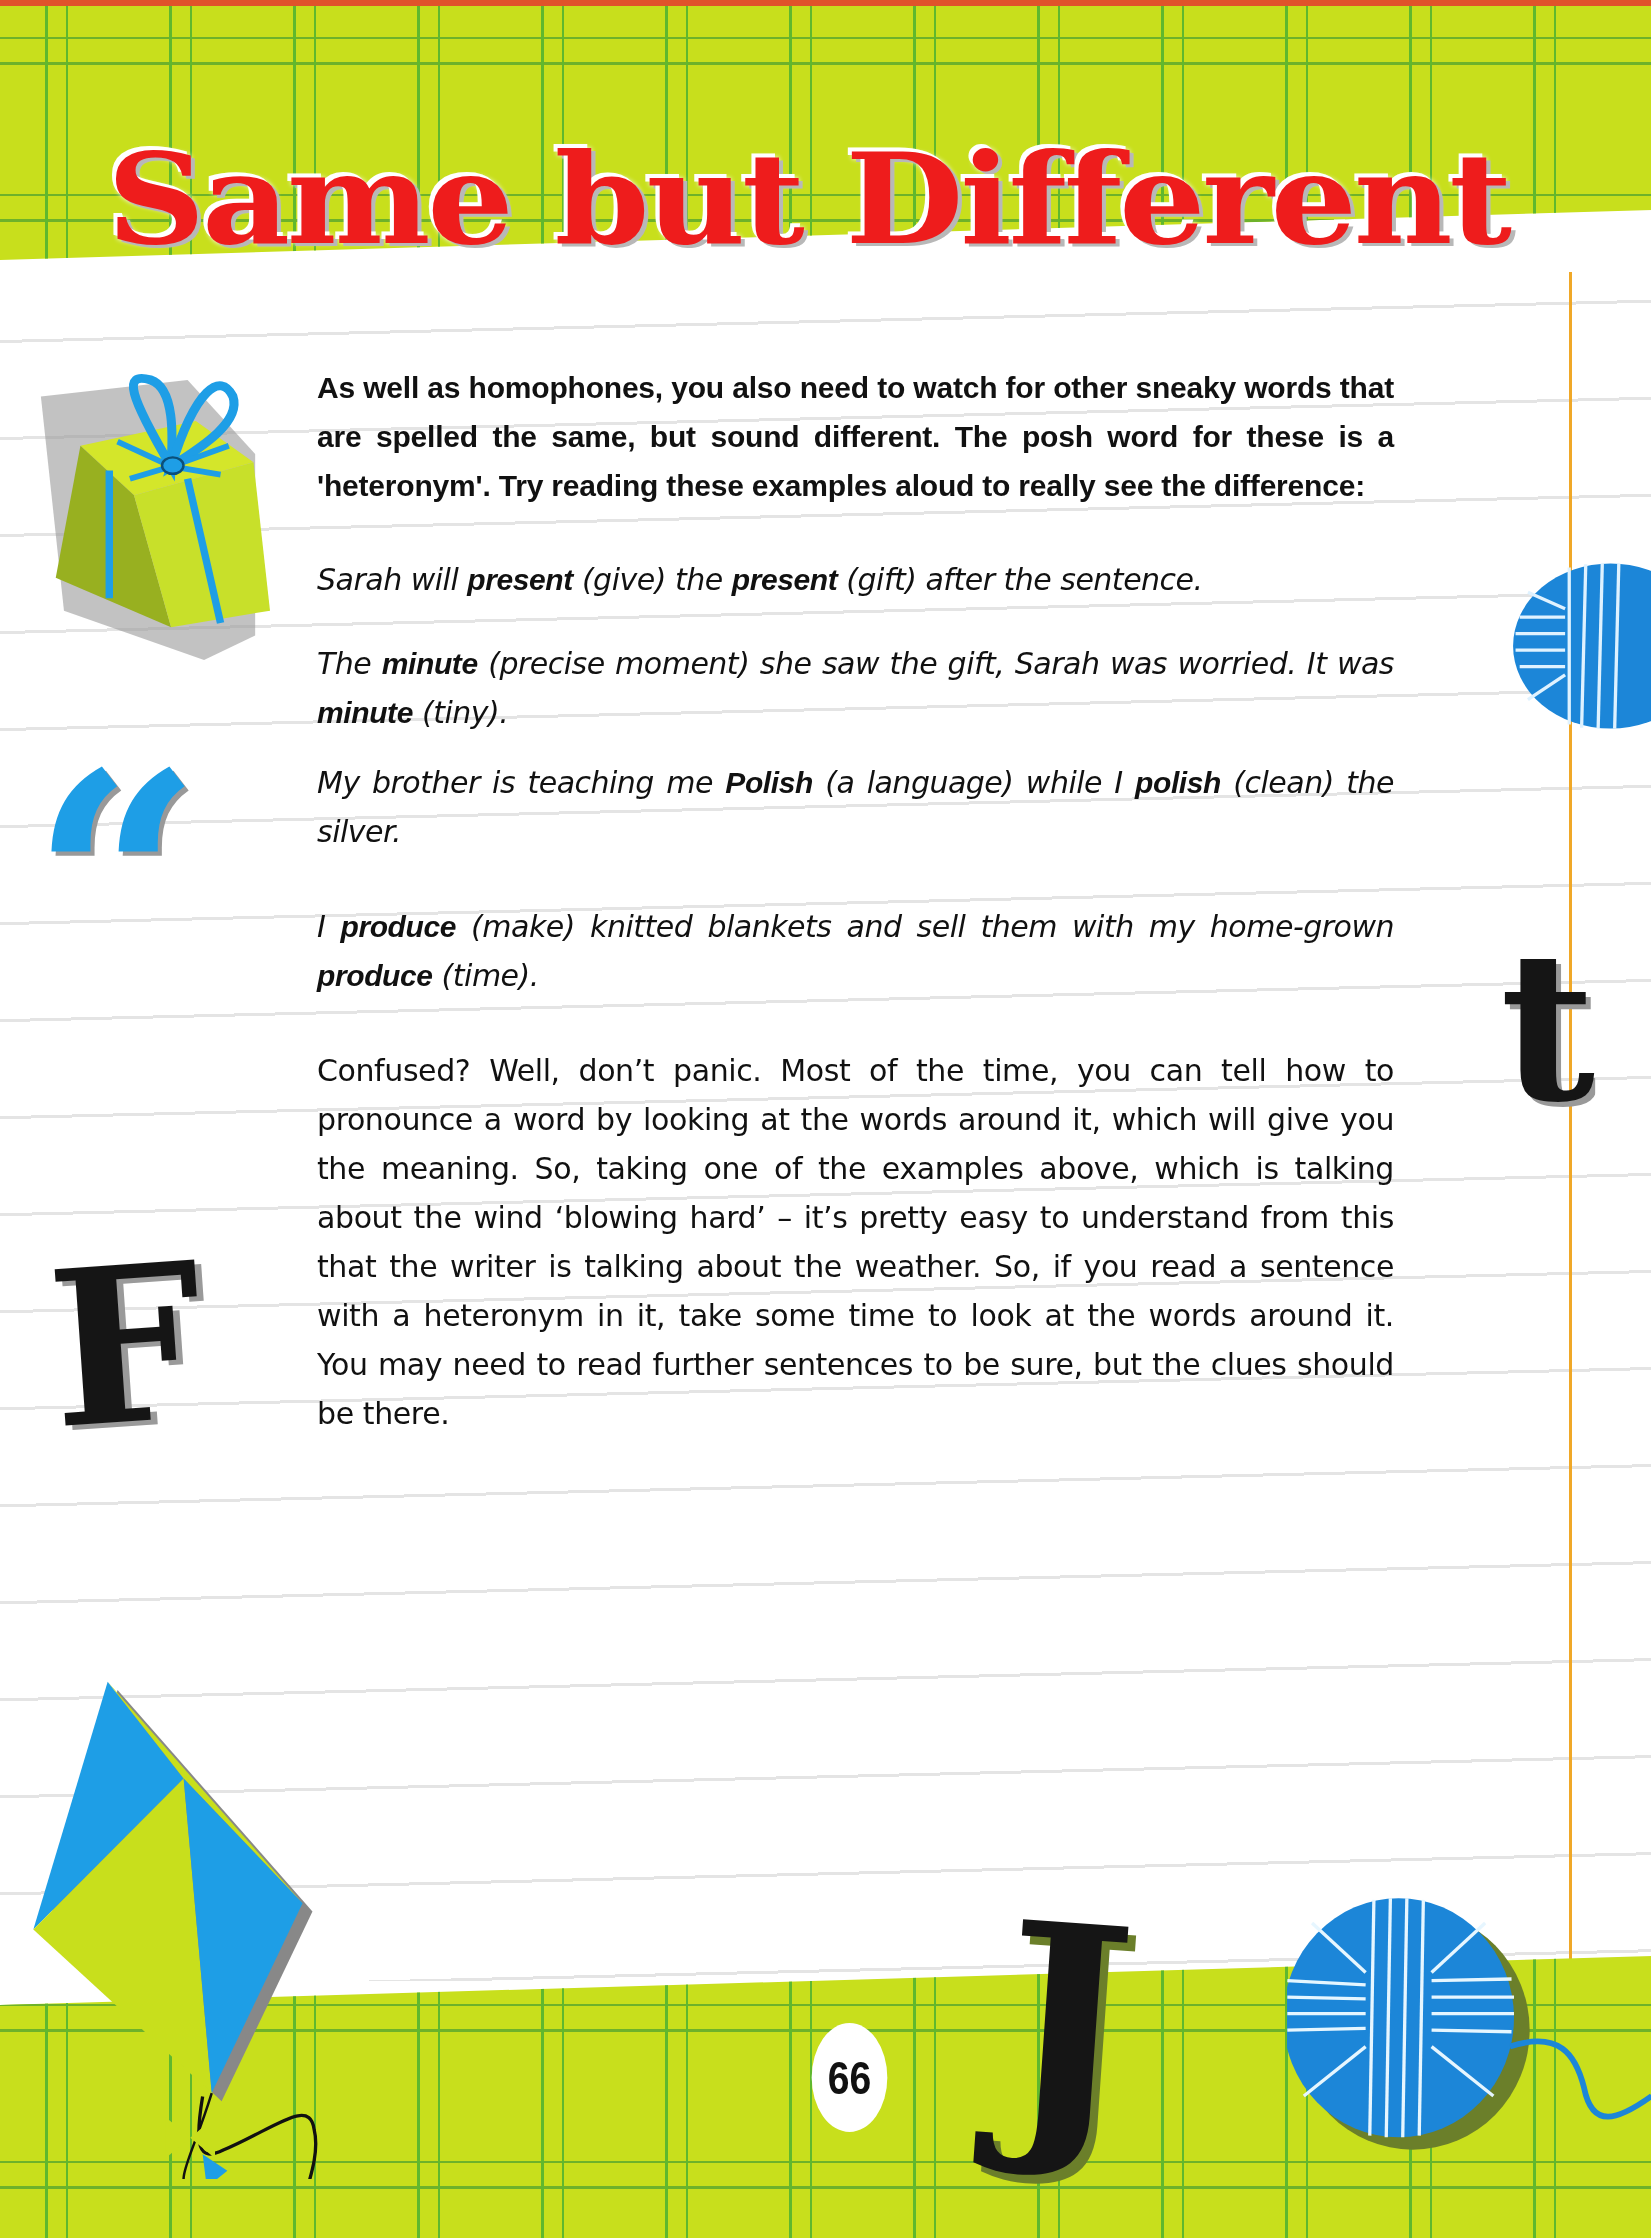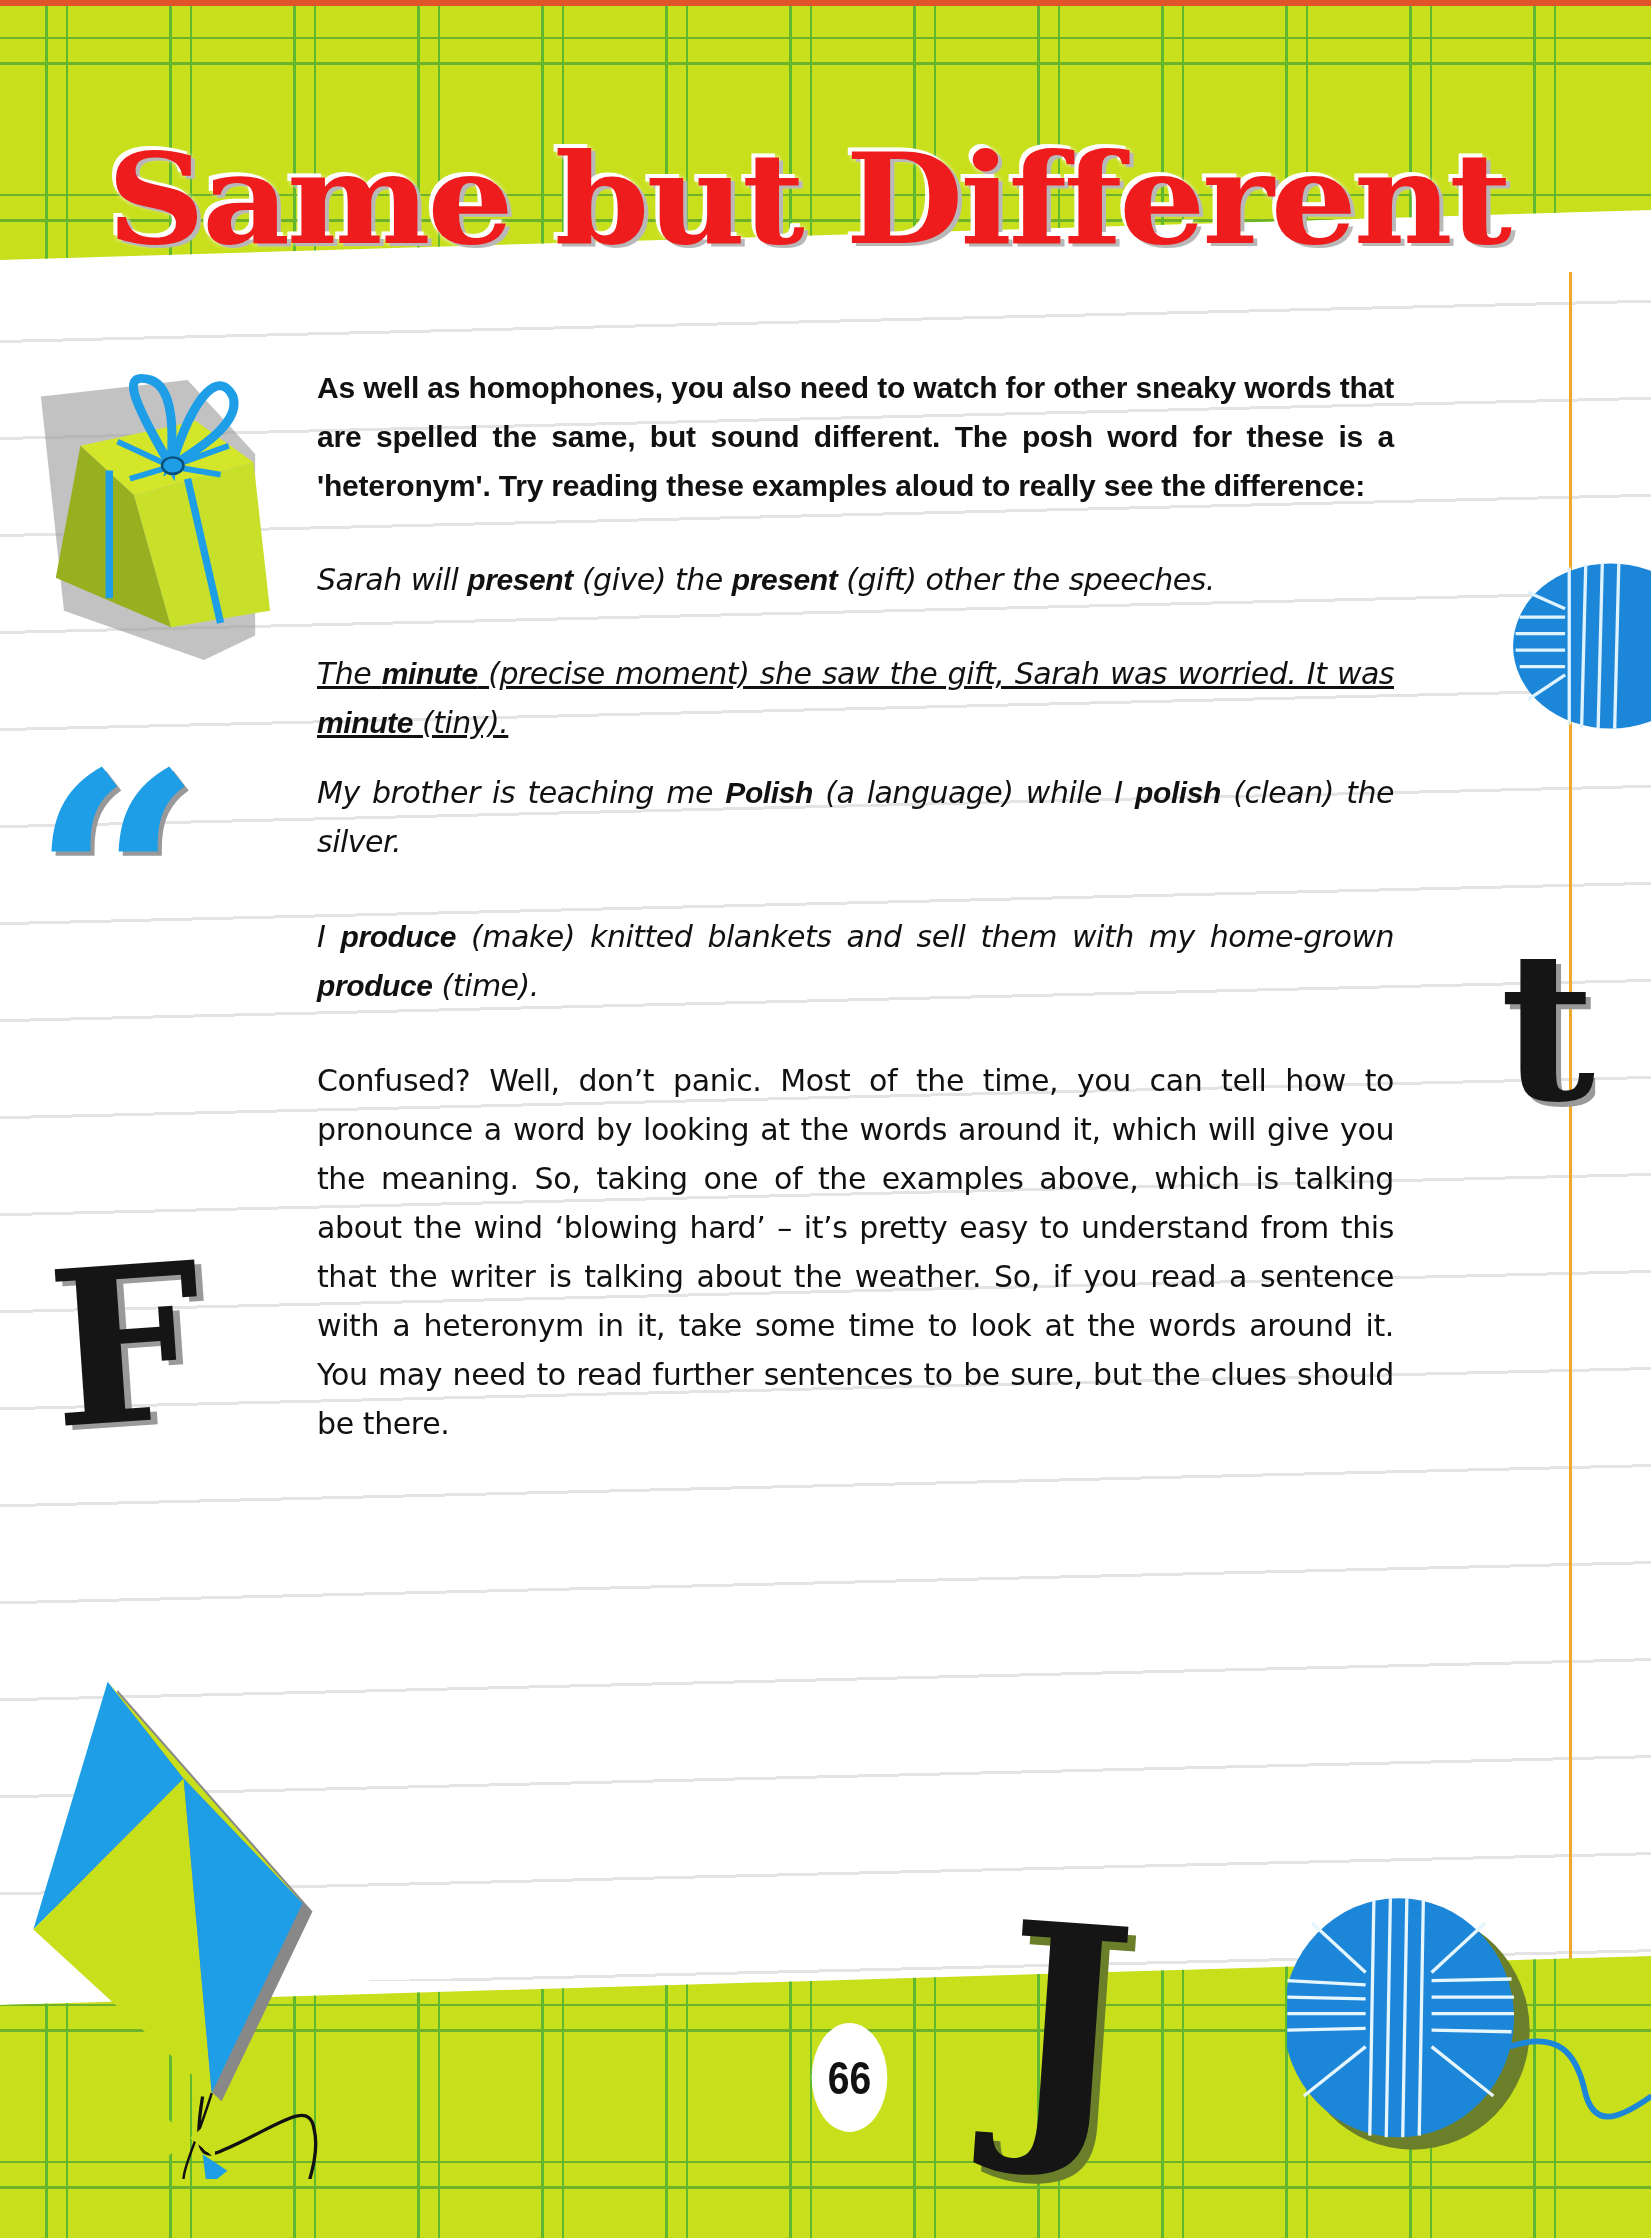--- a/index.html
+++ b/index.html
@@ -62,21 +62,21 @@
     font-size: 30px; line-height: 49px; text-align: justify;
     letter-spacing: -0.2px;
   }
   .example {
     font-family: "DejaVu Sans", sans-serif; font-style: italic;
     font-size: 30px; line-height: 49px; text-align: justify;
     letter-spacing: -0.5px;
   }
   .example b { font-family: "Liberation Sans", sans-serif; font-weight: bold; letter-spacing: -0.4px; }
   .ex1 { margin-top: 45px; }
-  .ex2 { margin-top: 45px; text-decoration: underline; }
+  .ex2 { margin-top: 35px; }
   .ex3 { margin-top: 47px; }
   .ex4 { margin-top: 21px; font-style: italic; }
   .ex5 { margin-top: 46px; }
   .outro {
     margin-top: 46px;
     font-family: "DejaVu Sans", sans-serif; font-size: 30px; line-height: 49px;
     text-align: justify; letter-spacing: -0.4px;
   }
 
   
@@ -154,21 +154,21 @@
   <path d="M226 516 C200 600 180 620 200 640" stroke="#111" stroke-width="3" fill="none"></path>
   <path d="M215 520 C205 580 210 600 240 585 C300 560 345 520 350 560 C360 600 330 650 320 720" stroke="#111" stroke-width="4" fill="none"></path>
   <polygon points="170,545 200,570 170,595" fill="#c8df1c"></polygon>
   <polygon points="230,545 200,570 230,595" fill="#c8df1c"></polygon>
   <polygon points="215,590 245,610 220,630" fill="#1e9ee6"></polygon>
 </svg>
 
 <div class="content">
   <p class="intro">As well as homophones, you also need to watch for other sneaky words that are spelled the same, but sound different. The posh word for these is a 'heteronym'. Try reading these examples aloud to really see the difference:</p>
 
-  <p class="example ex1"><span>Sarah will </span><b>present</b><span> (give) the </span><b>present</b><span> (gift) other the speeches.</span></p>
+  <p class="example ex1"><span>Sarah will </span><b>present</b><span> (give) the </span><b>present</b><span> (gift) after the sentence.</span></p>
 
   <p class="example ex2"><span>The </span><b>minute</b><span> (precise moment) she saw the gift, Sarah was worried. It was </span><b>minute</b><span> (tiny).</span></p>
 
 
   <p class="example ex4"><span>My brother is teaching me </span><b>Polish</b><span> (a language) while I </span><b>polish</b><span> (clean) the silver.</span></p>
 
   <p class="example ex5"><span>I </span><b>produce</b><span> (make) knitted blankets and sell them with my home-grown </span><b>produce</b><span> (time).</span></p>
 
   <p class="outro">Confused? Well, don’t panic. Most of the time, you can tell how to pronounce a word by looking at the words around it, which will give you the meaning. So, taking one of the examples above, which is talking about the wind ‘blowing hard’ – it’s pretty easy to understand from this that the writer is talking about the weather. So, if you read a sentence with a heteronym in it, take some time to look at the words around it. You may need to read further sentences to be sure, but the clues should be there.</p>
 </div>

